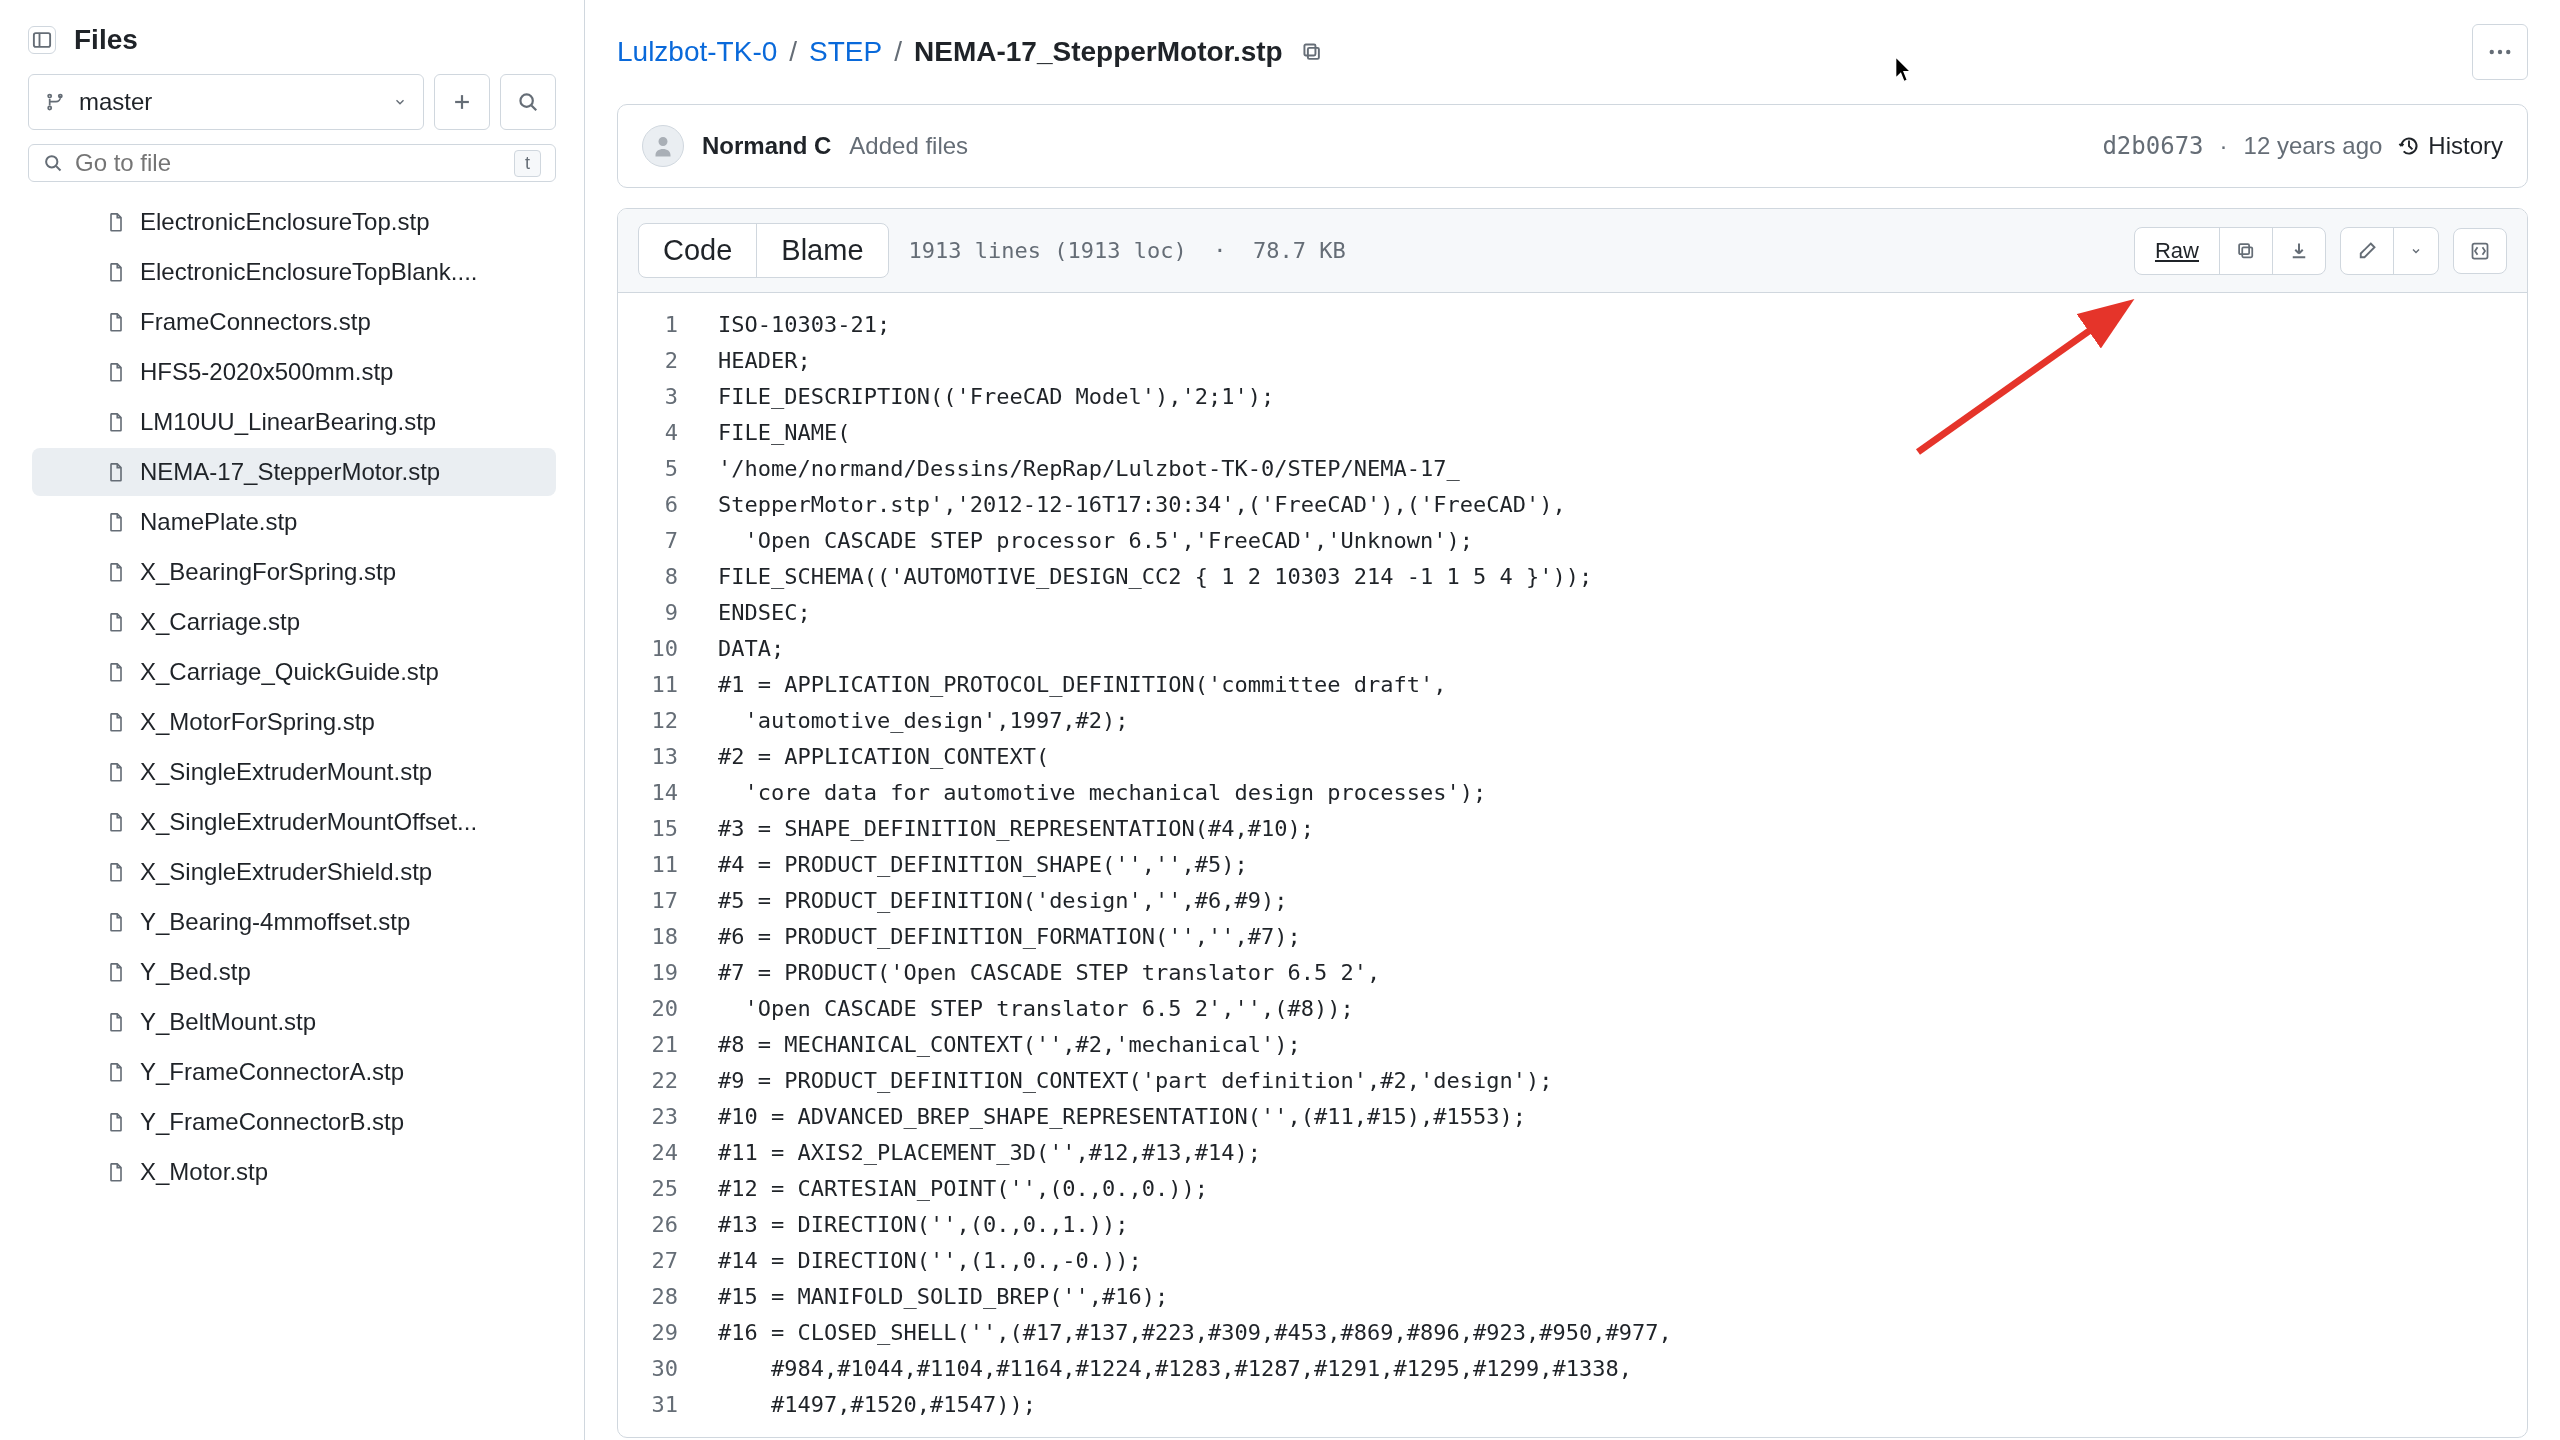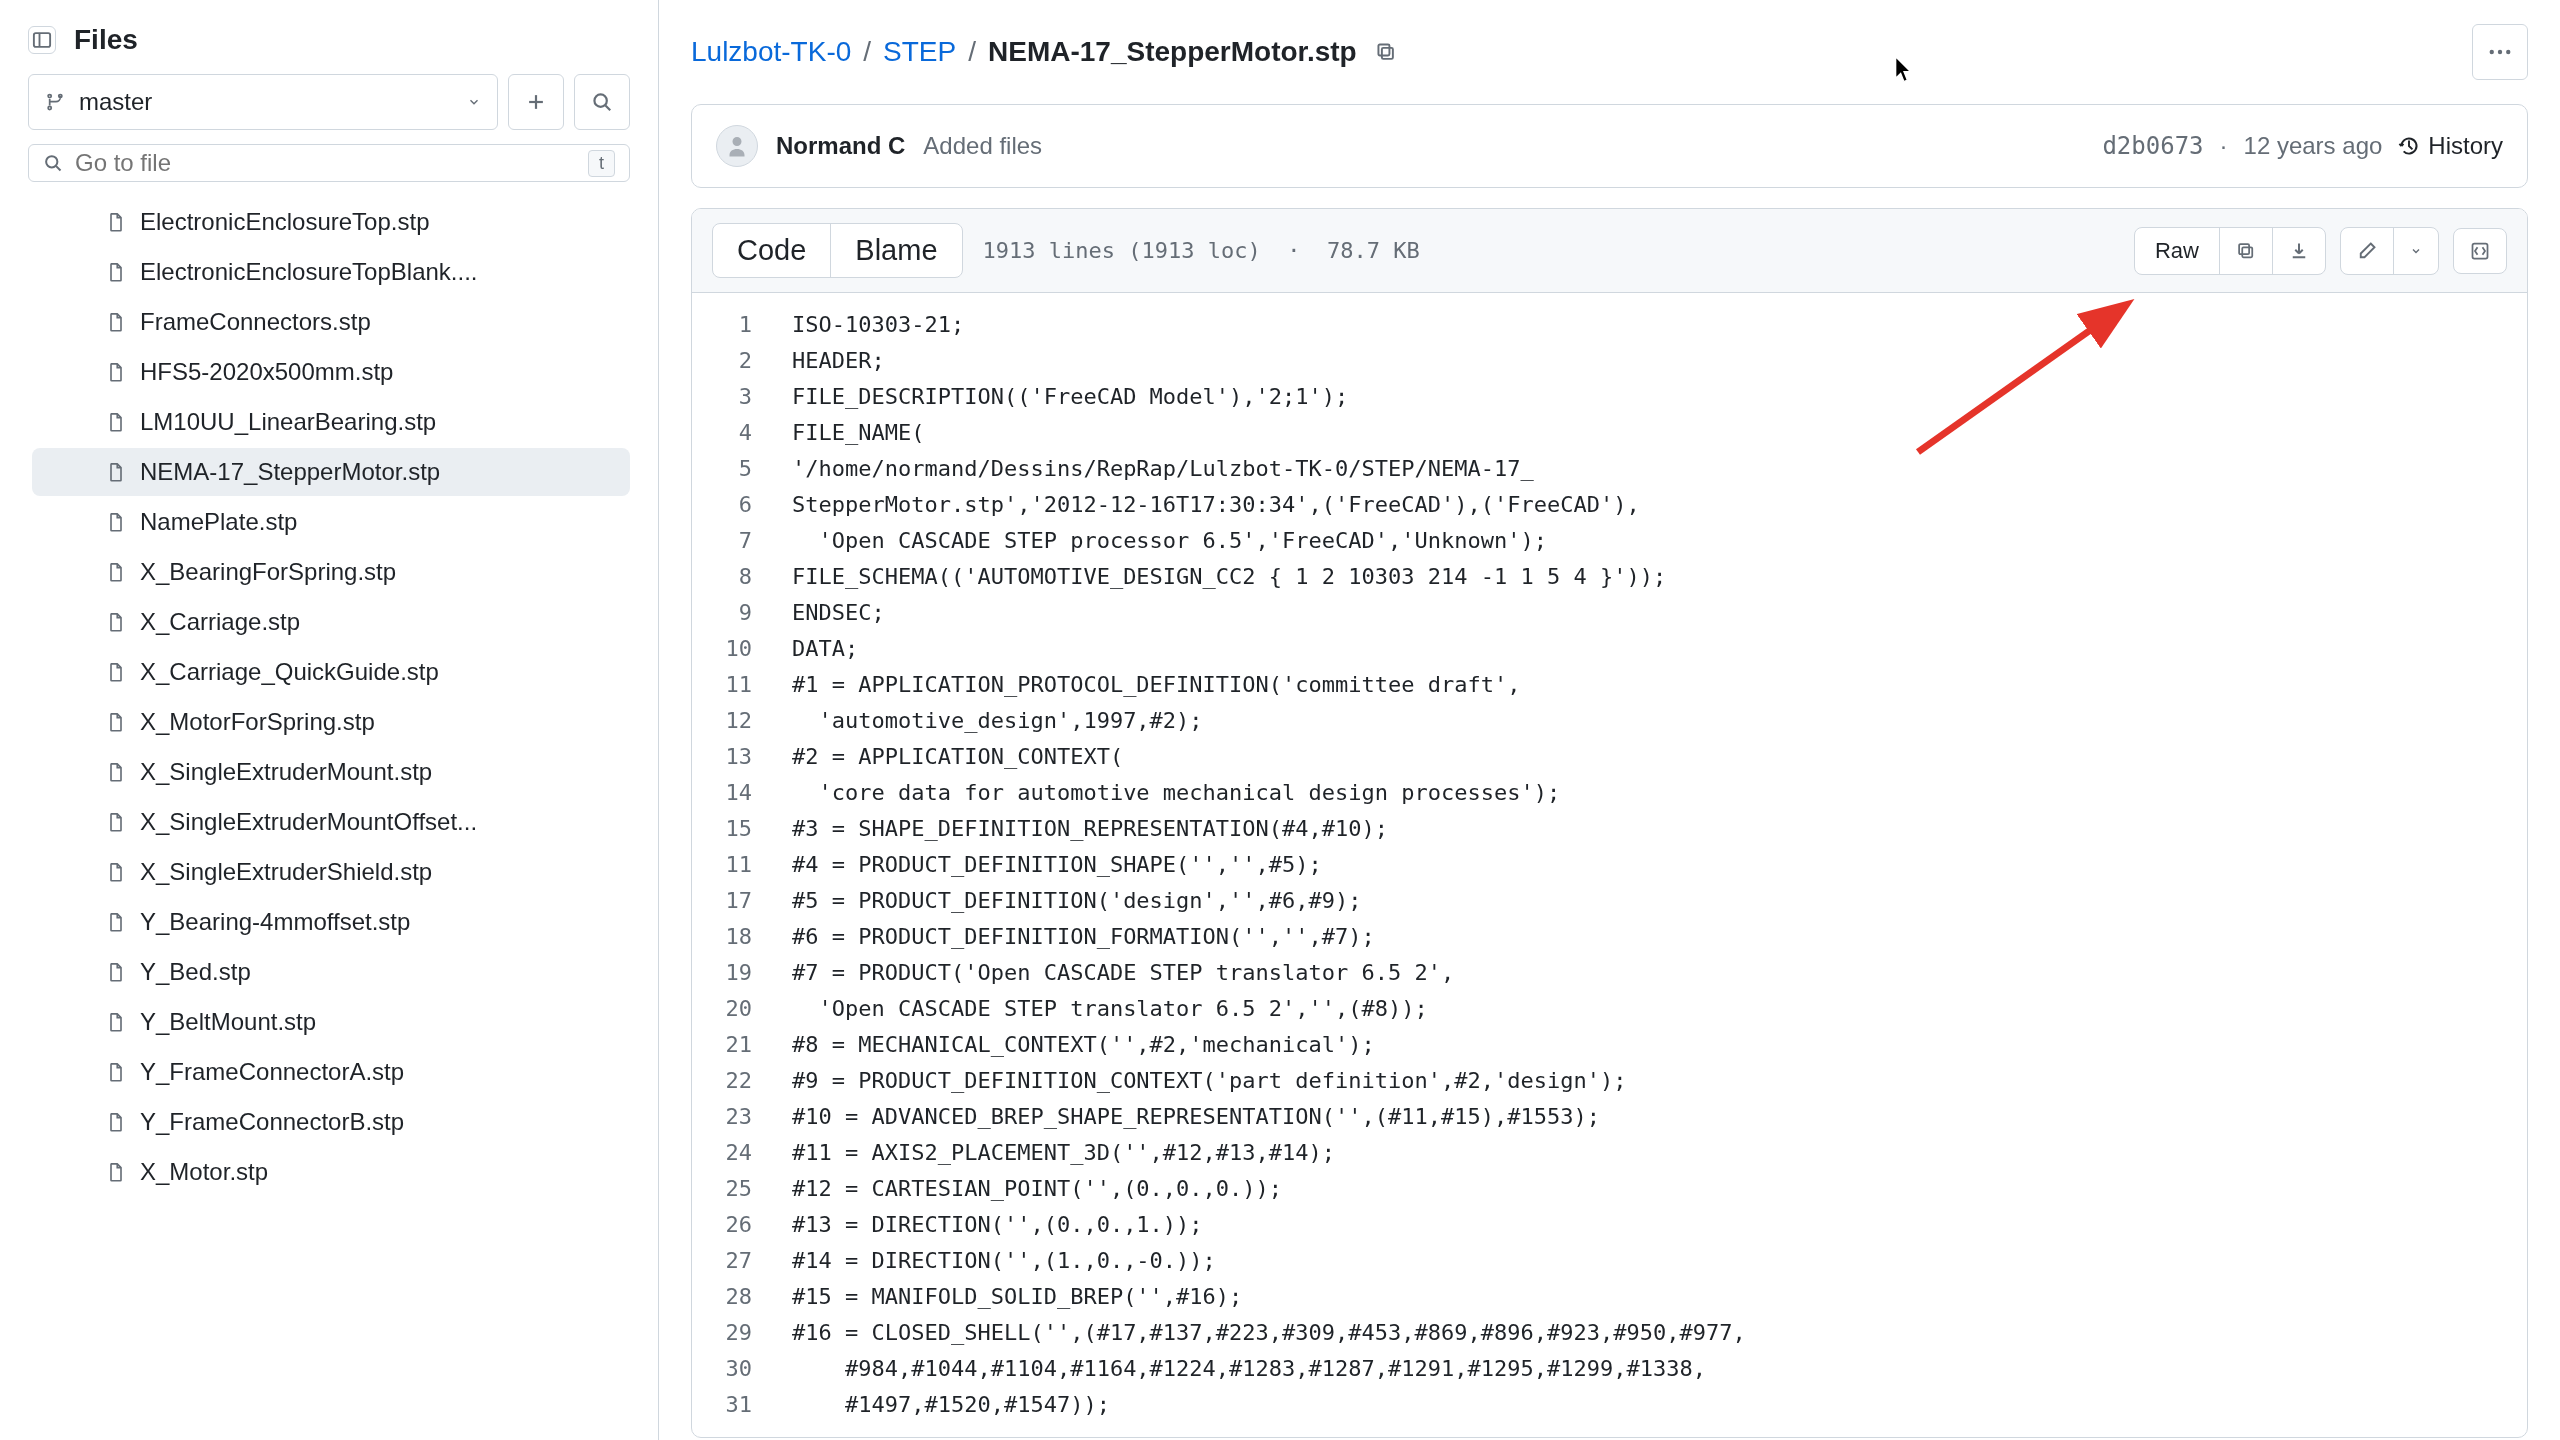--- a/index.html
+++ b/index.html
@@ -1,20 +1,20 @@
 <!DOCTYPE html>
 <html><head>
 <meta charset="utf-8">
 <style>
 * { box-sizing: border-box; margin: 0; padding: 0; }
 body { font-family: -apple-system, BlinkMacSystemFont, "Segoe UI", Helvetica, Arial, sans-serif; font-size: 14px; color: #1f2328; background: #fff; overflow: hidden; }
 .app { display: flex; height: 100vh; }
 
 
-.sidebar { width: 659px; border-right: 1px solid #d0d7de; display: flex; flex-direction: column; background: #fff; overflow-y: auto; }
+.sidebar { width: 585px; border-right: 1px solid #d0d7de; display: flex; flex-direction: column; background: #fff; overflow-y: auto; }
 .sidebar-header { display: flex; align-items: center; gap: 18px; padding: 24px 28px 18px; }
 .sidebar-title-icon { width: 28px; height: 28px; display: flex; align-items: center; justify-content: center; border: 1px solid #d0d7de; border-radius: 6px; }
 .sidebar-title { font-size: 28px; font-weight: 600; }
 
 .sidebar-controls { display: flex; gap: 10px; padding: 0 28px 14px; }
 .branch-select { flex: 1; display: flex; align-items: center; gap: 14px; border: 1px solid #d0d7de; border-radius: 6px; padding: 10px 16px; font-size: 24px; cursor: pointer; position: relative; }
 .branch-select .chev { margin-left: auto; }
 .icon-btn { width: 56px; height: 56px; border: 1px solid #d0d7de; border-radius: 6px; background: #fff; display: flex; align-items: center; justify-content: center; cursor: pointer; }
 
 .search-row { padding: 0 28px 14px; }
@@ -56,21 +56,21 @@
 
 .code-panel { margin: 20px 32px 32px; border: 1px solid #d0d7de; border-radius: 10px; overflow: hidden; }
 .code-toolbar { display: flex; align-items: center; gap: 20px; padding: 14px 20px; border-bottom: 1px solid #d0d7de; background: #f6f8fa; font-size: 22px; }
 .tab-group { display: flex; border: 1px solid #d0d7de; border-radius: 8px; overflow: hidden; background: #fff; }
 .tab { padding: 10px 24px; cursor: pointer; font-size: 29px; }
 .tab + .tab { border-left: 1px solid #d0d7de; }
 .file-stats { color: #656d76; font-family: ui-monospace, monospace; font-size: 22px; white-space: pre; }
 .toolbar-right { margin-left: auto; display: flex; align-items: center; gap: 0; }
 .toolbar-group { display: flex; border: 1px solid #d0d7de; border-radius: 8px; overflow: hidden; background: #fff; }
 .toolbar-group + .toolbar-group { margin-left: 14px; }
-.toolbar-btn { padding: 10px 16px; cursor: pointer; display: flex; align-items: center; justify-content: center; min-width: 48px; height: 46px; }
+.toolbar-btn { padding: 10px 16px; cursor: pointer; display: flex; align-items: center; justify-content: center; min-width: 48px; height: 46px; text-decoration: underline; }
 .toolbar-btn + .toolbar-btn { border-left: 1px solid #d0d7de; }
 .toolbar-single { border: 1px solid #d0d7de; border-radius: 8px; background: #fff; margin-left: 14px; }
 
 .code-body { display: flex; font-family: ui-monospace, SFMono-Regular, Consolas, monospace; font-size: 22px; line-height: 36px; }
 .gutter { padding: 14px 0; }
 .gutter-row { text-align: right; color: #656d76; padding: 0 30px 0 20px; min-width: 90px; }
 .code-lines { padding: 14px 0; flex: 1; white-space: pre; }
 .code-row { padding: 0 10px; }
 
 

